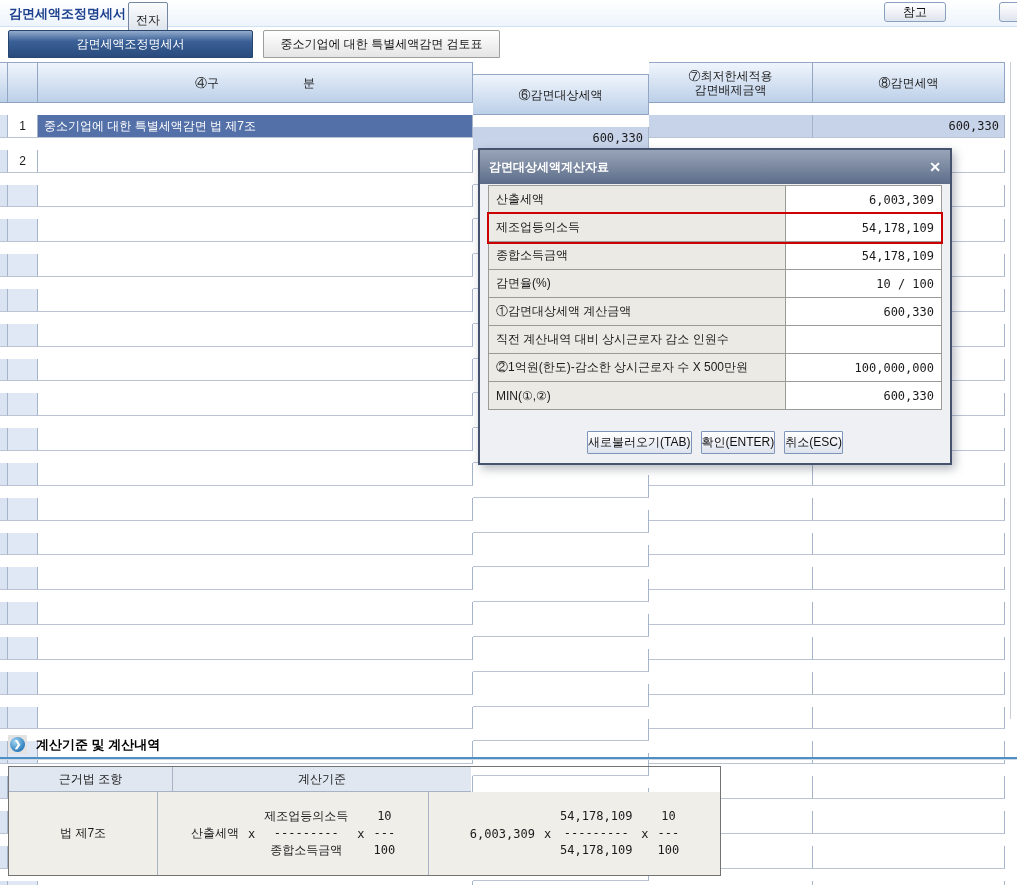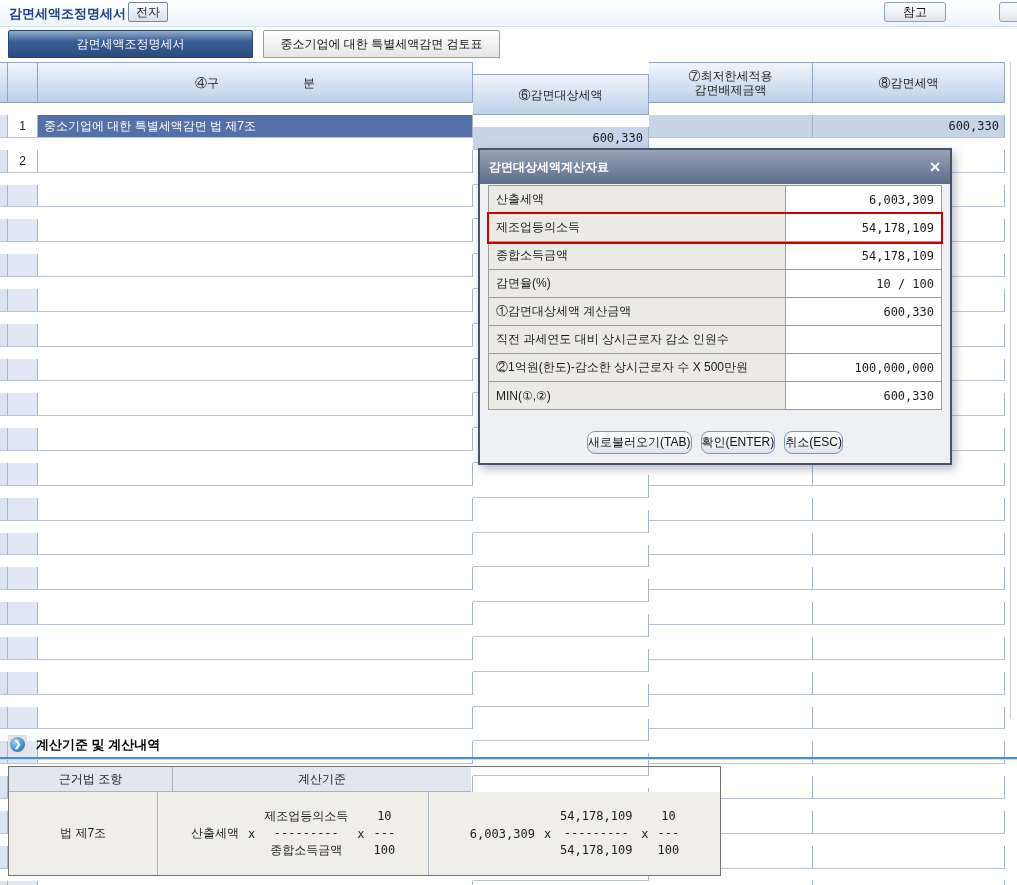--- a/index.html
+++ b/index.html
@@ -4,21 +4,21 @@
 <style>
   html,body{margin:0;padding:0;}
   body{position:relative;width:1017px;height:885px;overflow:hidden;background:#ffffff;
        font-family:"Liberation Sans",sans-serif;font-size:12px;color:#1a1a1a;}
   .mono{font-family:"DejaVu Sans Mono",monospace;}
 
   
   .topbar{position:absolute;left:0;top:0;width:1017px;height:26px;
           background:linear-gradient(#ffffff,#edf4fb);border-bottom:1px solid #d2e1f2;}
   .app-title{position:absolute;left:9px;top:5px;font-weight:bold;font-size:13px;color:#1c3f8e;}
-  .badge{position:absolute;left:128px;top:2px;height:20px;padding:0 7px;box-sizing:border-box;
+  .badge{position:absolute;left:128px;top:2px;height:36px;padding:0 7px;box-sizing:border-box;
          border:1px solid #74879f;border-radius:2px;background:linear-gradient(#fbfcfe,#d8dfe9);
          font-size:12px;font-family:inherit;color:#222;}
   .actions{position:absolute;left:838px;top:2px;display:flex;gap:7px;}
   .act-btn{width:62px;height:20px;border:1px solid #8aa0bf;border-radius:3px;
            background:linear-gradient(#ffffff,#dfe5ee);font-size:12px;font-family:inherit;color:#111;margin-left:46px;}
 
   
   .tabs{position:absolute;top:30px;left:8px;display:flex;gap:10px;}
   .tab{height:28px;box-sizing:border-box;display:flex;align-items:center;justify-content:center;
        font-size:12px;border-radius:2px 2px 0 0;}
@@ -56,21 +56,21 @@
   .mclose{margin-left:auto;font-weight:bold;font-size:14px;cursor:pointer;line-height:1;}
   .mtable{position:absolute;left:8px;top:35px;width:452px;border:1px solid #9a9a96;border-bottom:none;
           background:#fff;}
   .mrow{display:flex;height:28px;box-sizing:border-box;border-bottom:1px solid #9a9a96;position:relative;}
   .mlabel{width:297px;background:#ebeae5;display:flex;align-items:center;padding:0 7px;
           box-sizing:border-box;border-right:1px solid #9a9a96;overflow:hidden;white-space:nowrap;}
   .mvalue{flex:1;background:#fff;display:flex;align-items:center;justify-content:flex-end;
           padding:0 7px;font-family:"DejaVu Sans Mono",monospace;}
   .mrow.hl{outline:2px solid #cc0000;z-index:3;}
   .mbuttons{position:absolute;left:0;right:0;top:281px;display:flex;justify-content:center;gap:9px;}
-  .mbtn{height:23px;padding:0 0;border:1px solid #7e94b8;border-radius:8px;
+  .mbtn{height:23px;padding:0 0;border:1px solid #7e94b8;border-radius:1px;
         background:linear-gradient(#ffffff,#dde3ed);font-size:12px;font-family:inherit;color:#111;}
 
   
   .section-head{position:absolute;top:735px;left:8px;display:flex;align-items:center;gap:9px;
                 font-weight:bold;font-size:13px;color:#000;}
   .bullet{width:19px;height:19px;background:#e3e3e3;display:flex;align-items:center;justify-content:center;}
   .bullet-circle{width:15px;height:15px;border-radius:50%;color:#fff;font-size:9px;line-height:1;
                  background:radial-gradient(circle at 35% 30%,#9fd4f2,#2f7fc0 70%,#1c5e9a);
                  display:flex;align-items:center;justify-content:center;}
   .section-line{position:absolute;top:757px;left:0;width:1017px;height:2px;background:#4e8fc4;
@@ -362,21 +362,21 @@
       </div>
       <div class="mrow">
         <div class="mlabel">감면율(%)</div>
         <div class="mvalue">10 / 100</div>
       </div>
       <div class="mrow">
         <div class="mlabel">①감면대상세액 계산금액</div>
         <div class="mvalue">600,330</div>
       </div>
       <div class="mrow">
-        <div class="mlabel">직전 과세연도 대비 상시근로자 감소 인원수</div>
+        <div class="mlabel">직전 계산내역 대비 상시근로자 감소 인원수</div>
         <div class="mvalue"></div>
       </div>
       <div class="mrow">
         <div class="mlabel">②1억원(한도)-감소한 상시근로자 수 X 500만원</div>
         <div class="mvalue">100,000,000</div>
       </div>
       <div class="mrow">
         <div class="mlabel">MIN(①,②)</div>
         <div class="mvalue">600,330</div>
       </div>

